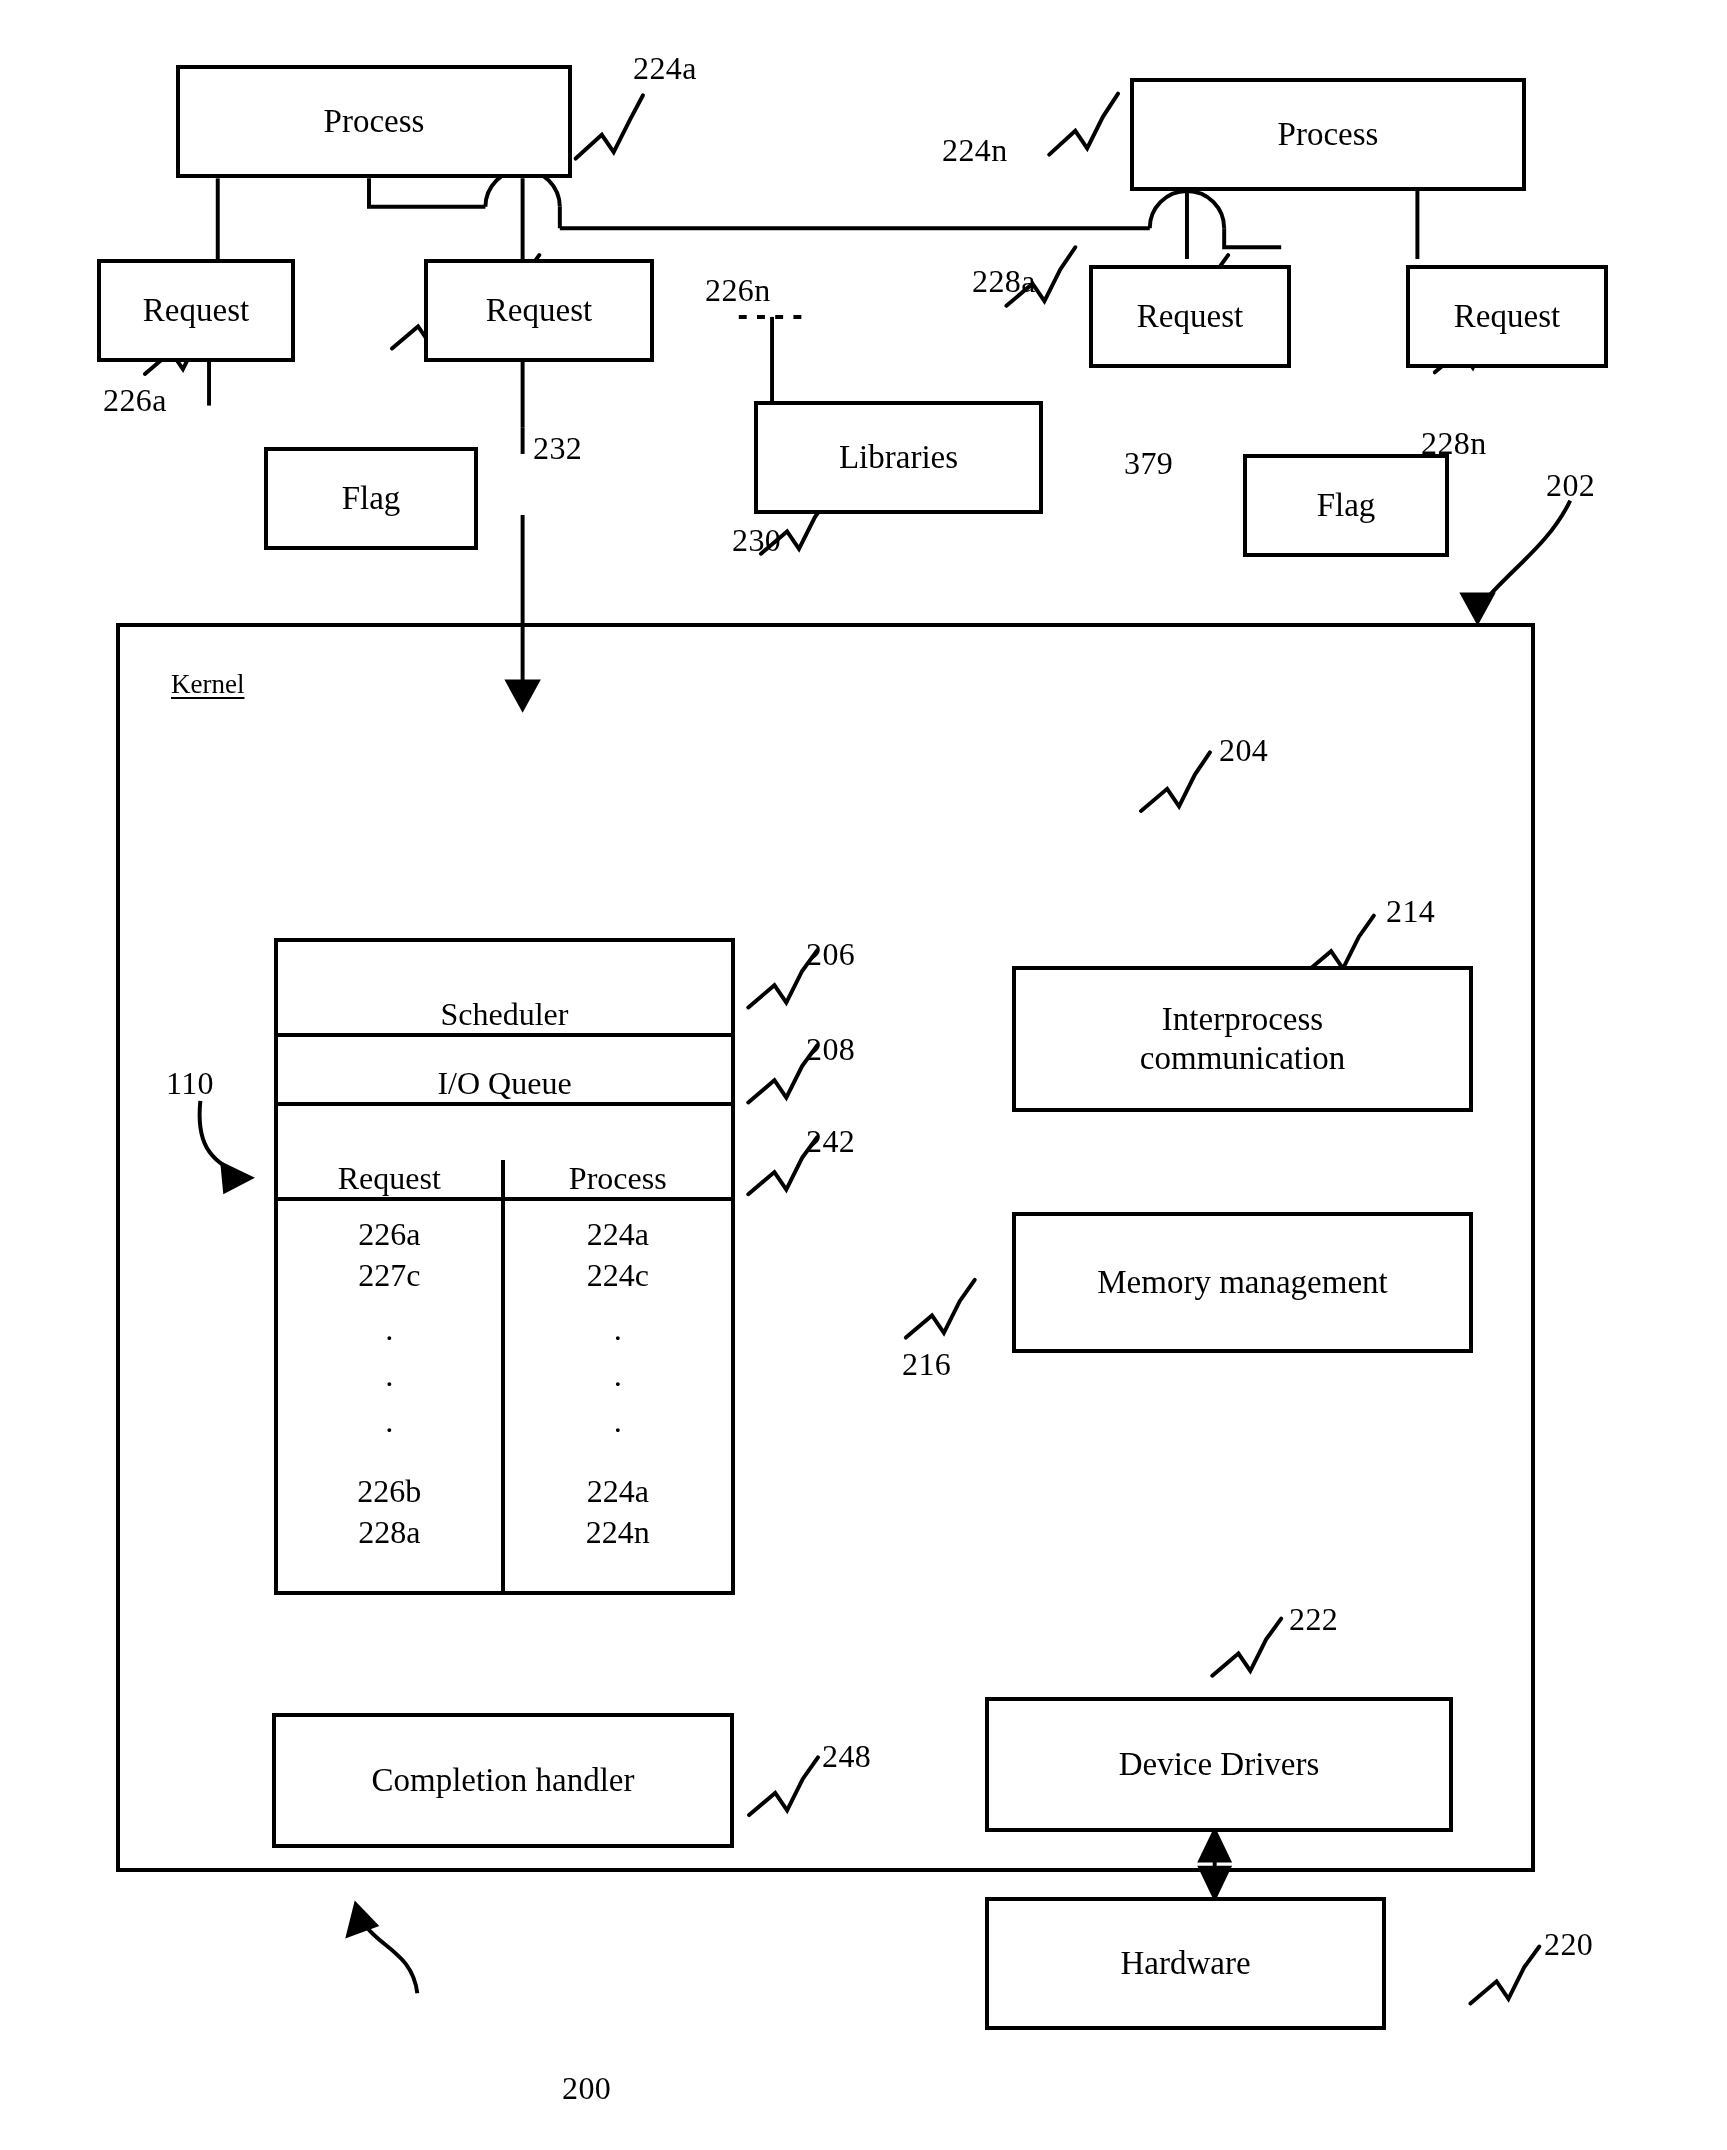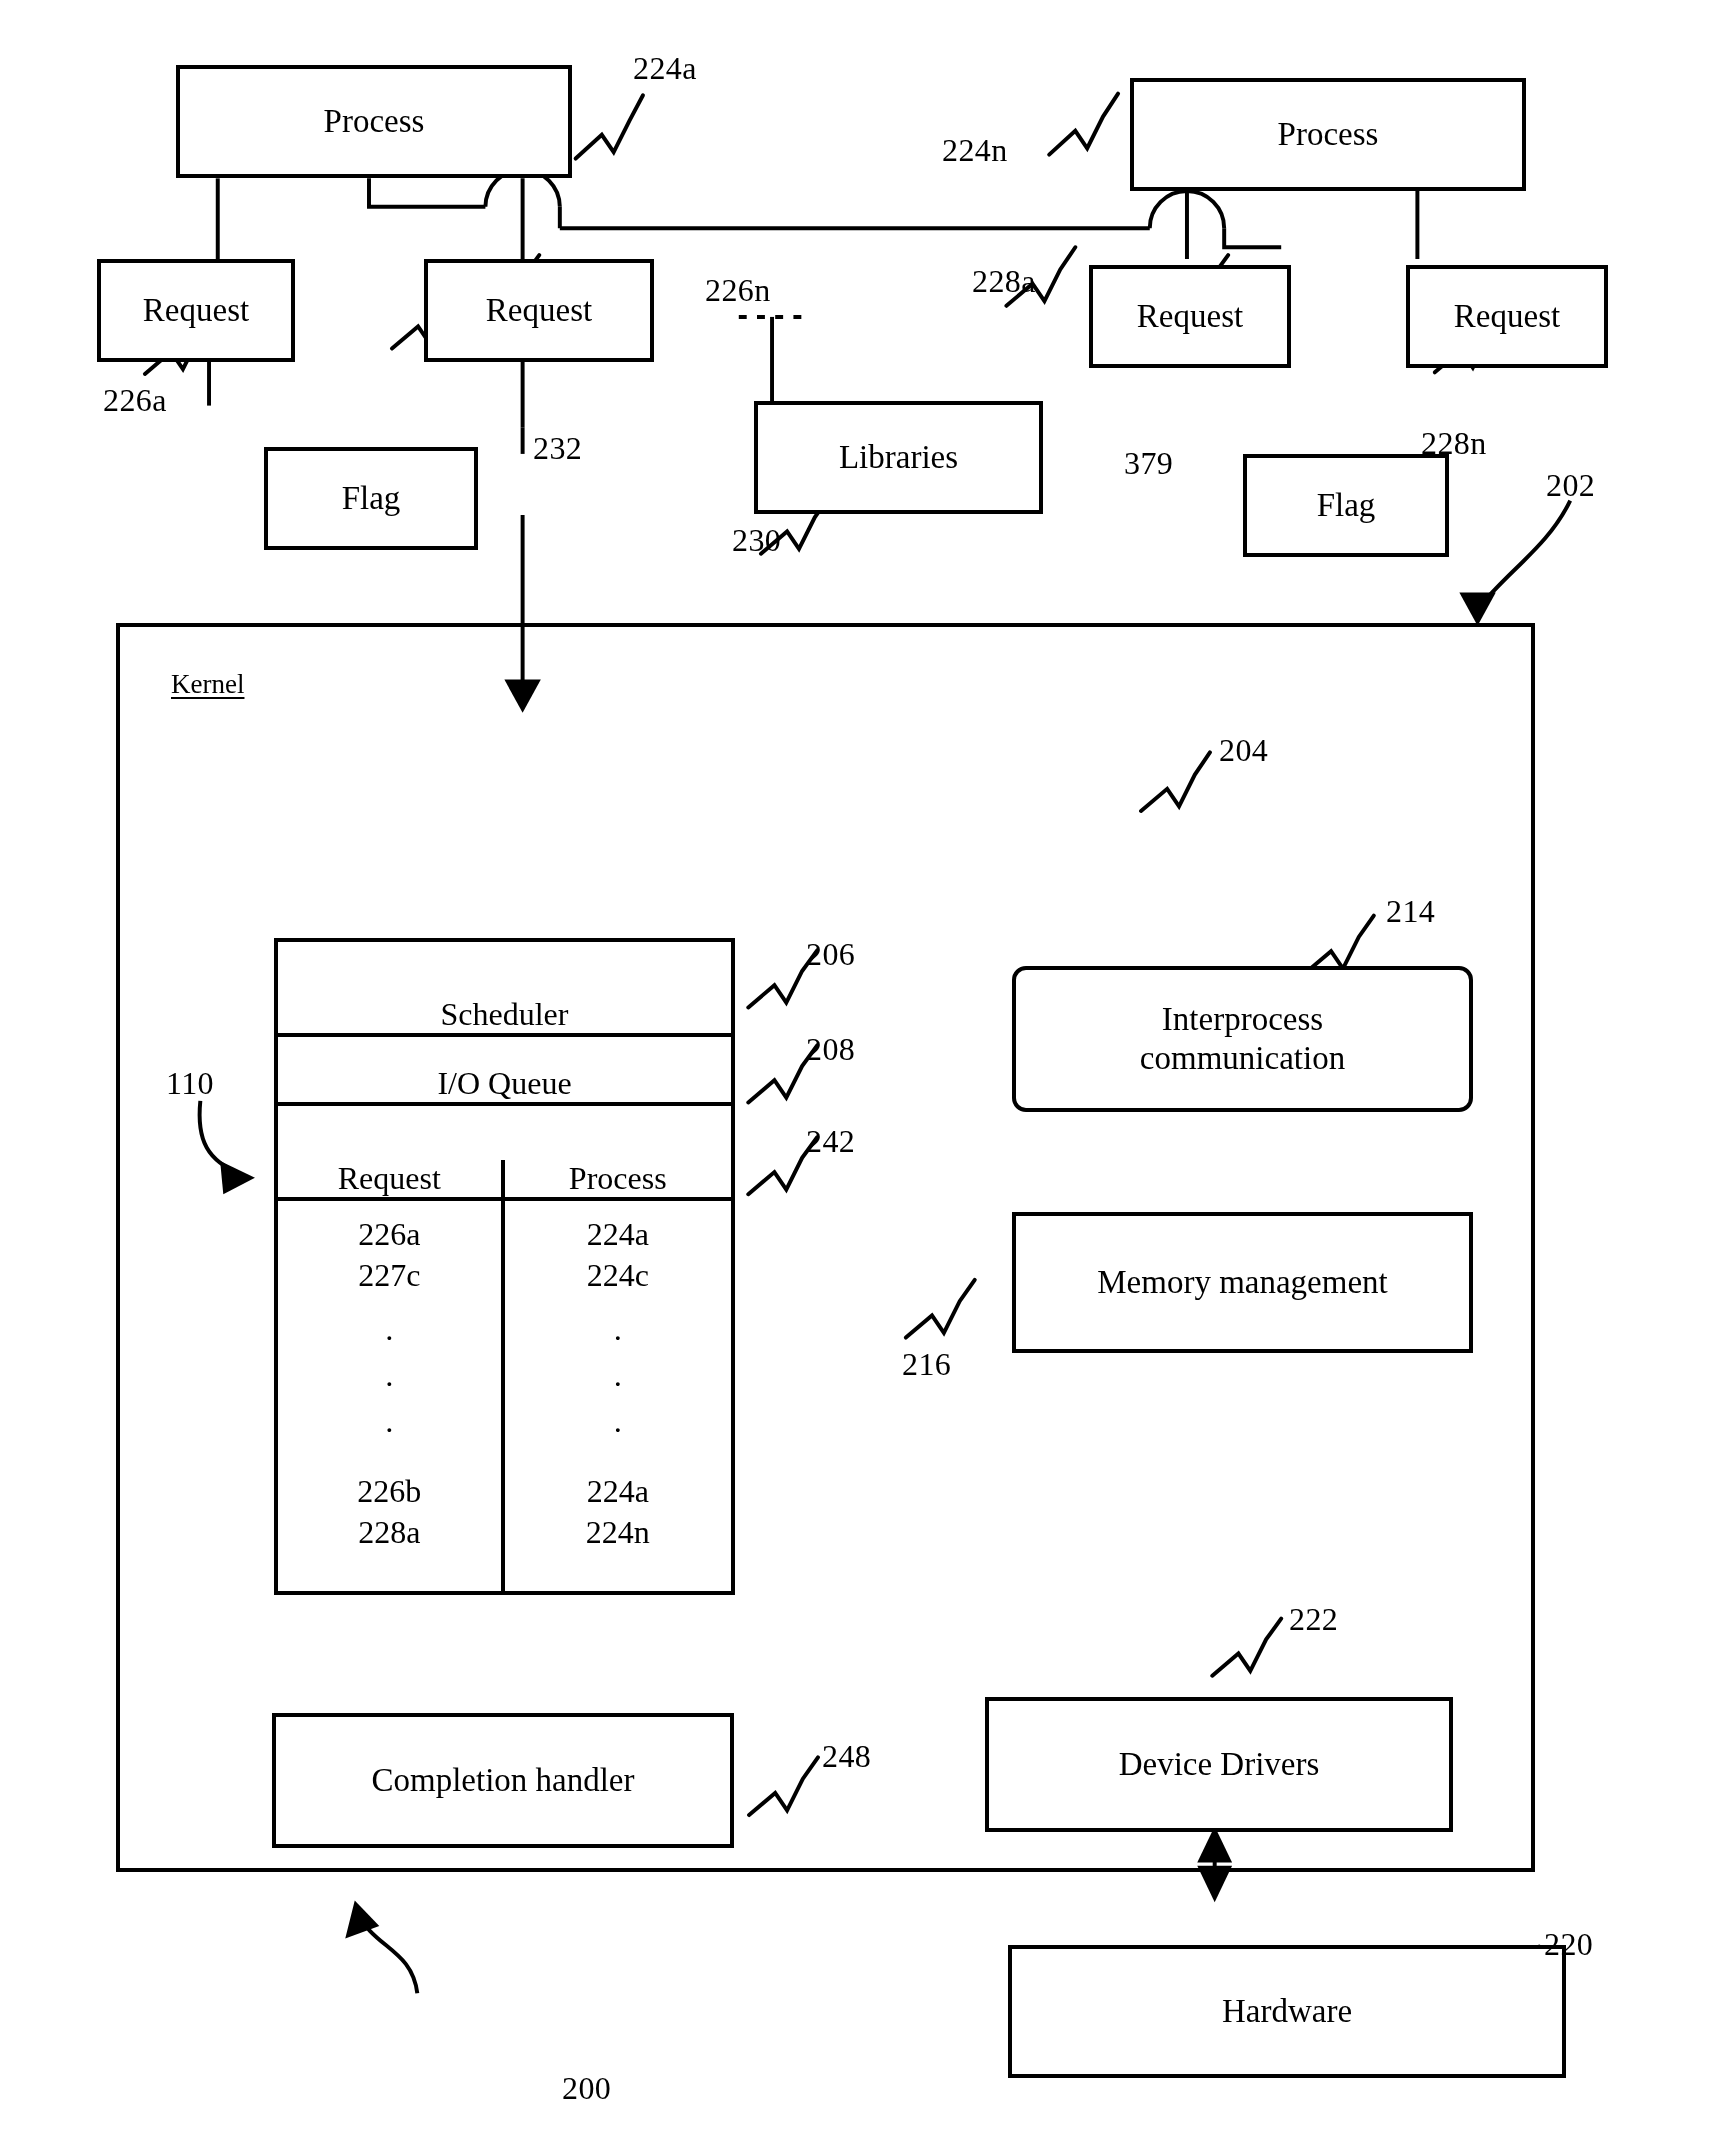--- a/index.html
+++ b/index.html
@@ -272,42 +272,42 @@
         <span class="cell">224n</span>
       </div>
     </div>
   </div>
 
   <div class="ref" style="left:806px; top:936px;">206</div>
   <div class="ref" style="left:806px; top:1031px;">208</div>
   <div class="ref" style="left:806px; top:1123px;">242</div>
   <div class="ref" style="left:166px; top:1065px;">110</div>
 
-  <div class="node fs42" style="left:1012px; top:966px; width:461px; height:146px;border-radius:14px;">
+  <div class="node fs42" style="left:1012px; top:966px; width:461px; height:146px;">
     <span class="lbl">Interprocess
 communication</span>
   </div>
   <div class="ref" style="left:1386px; top:893px;">214</div>
 
   <div class="node fs42" style="left:1012px; top:1212px; width:461px; height:141px;">
     <span class="lbl">Memory management</span>
   </div>
   <div class="ref" style="left:902px; top:1346px;">216</div>
 
   <div class="node fs42" style="left:272px; top:1713px; width:462px; height:135px;">
     <span class="lbl">Completion handler</span>
   </div>
   <div class="ref" style="left:822px; top:1738px;">248</div>
 
   <div class="node fs42" style="left:985px; top:1697px; width:468px; height:135px;">
     <span class="lbl">Device Drivers</span>
   </div>
   <div class="ref" style="left:1289px; top:1601px;">222</div>
 
-  <div class="node fs42" style="left:1008px; top:1897px; width:558px; height:133px;margin-top:48px;">
+  <div class="node fs42" style="left:985px; top:1897px; width:401px; height:133px;">
     <span class="lbl">Hardware</span>
   </div>
   <div class="ref" style="left:1544px; top:1926px;">220</div>
 
   <div class="ref" style="left:562px; top:2070px;">200</div>
 
 </div>
 
 
 </body></html>

